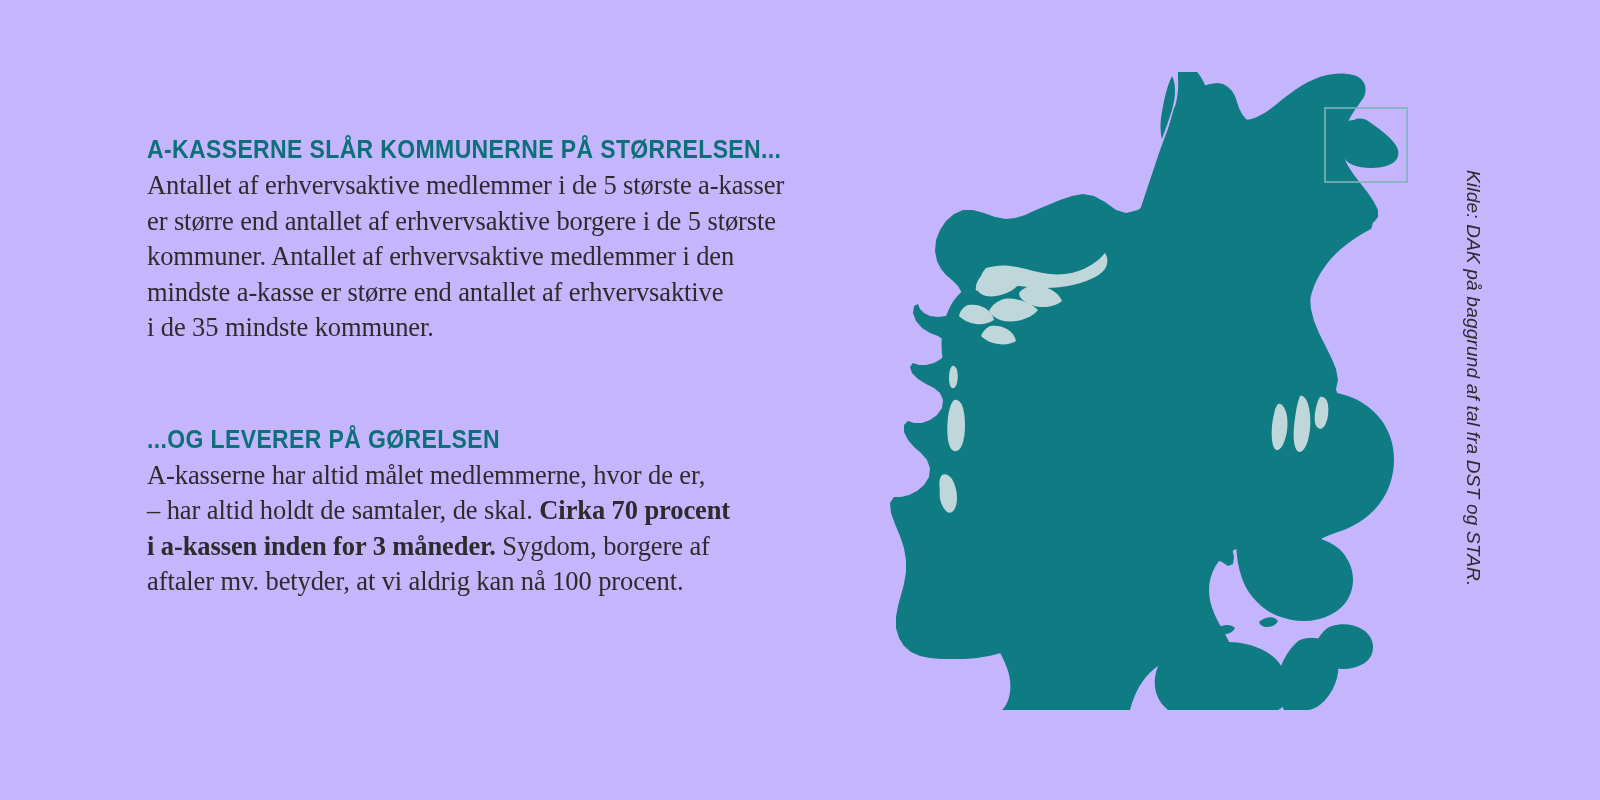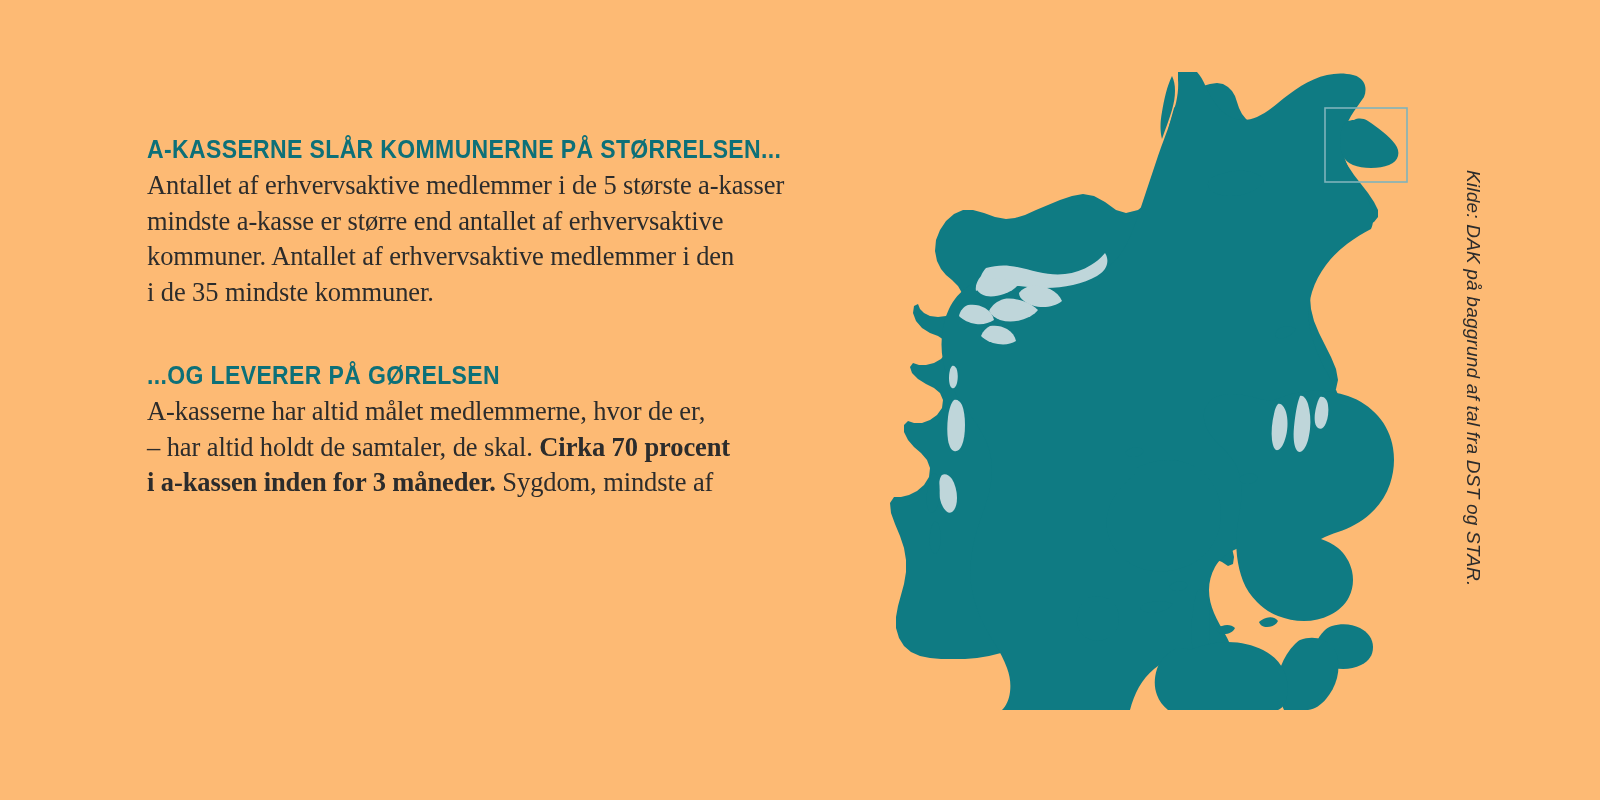--- a/index.html
+++ b/index.html
@@ -11,33 +11,33 @@
     width: 1600px;
     height: 800px;
     overflow: hidden;
     background: #bfd6da;
     font-family: "Liberation Sans", "DejaVu Sans", sans-serif;
   }
   #infographic {
     position: relative;
     width: 1600px;
     height: 800px;
-    background: #fdba74;
+    background: #c4b5fd;
   }
 
   
   .text-column {
     position: absolute;
     left: 147px;
     top: 132px;
     width: 760px;
   }
 
   .block + .block {
-    margin-top: 48px;
+    margin-top: 76px;
   }
 
   .block-heading {
     font-family: "Liberation Sans Narrow", "Liberation Sans", "DejaVu Sans Condensed", sans-serif;
     font-weight: 700;
     font-size: 25px;
     line-height: 34px;
     letter-spacing: 0.4px;
     color: #0d7078;
     text-transform: uppercase;
@@ -105,32 +105,34 @@
 <body>
 
 <div id="infographic">
 
   <div class="text-column">
 
     <div class="block">
       <h2 class="block-heading">A-KASSERNE SLÅR KOMMUNERNE PÅ STØRRELSEN...</h2>
       <p class="block-body">
         <span class="line">Antallet af erhvervsaktive medlemmer i de 5 største a-kasser</span>
+        <span class="line">er større end antallet af erhvervsaktive borgere i de 5 største</span>
+        <span class="line">kommuner. Antallet af erhvervsaktive medlemmer i den</span>
         <span class="line">mindste a-kasse er større end antallet af erhvervsaktive</span>
-        <span class="line">kommuner. Antallet af erhvervsaktive medlemmer i den</span>
         <span class="line">i de 35 mindste kommuner.</span>
       </p>
     </div>
 
     <div class="block">
       <h2 class="block-heading">...OG LEVERER PÅ GØRELSEN</h2>
       <p class="block-body">
         <span class="line">A-kasserne har altid målet medlemmerne, hvor de er,</span>
         <span class="line"><span>– har altid holdt de samtaler, de skal. </span><b>Cirka 70 procent</b></span>
-        <span class="line"><b>i a-kassen inden for 3 måneder.</b><span> Sygdom, mindste af</span></span>
+        <span class="line"><b>i a-kassen inden for 3 måneder.</b><span> Sygdom, borgere af</span></span>
+        <span class="line">aftaler mv. betyder, at vi aldrig kan nå 100 procent.</span>
       </p>
     </div>
 
   </div>
 
   <div class="map-wrap">
     <svg viewBox="0 0 580 640" xmlns="http://www.w3.org/2000/svg">
 
       <path class="land" d="M305,22
            L294,38 L289,56 L285,76 L281,98 L276,118

